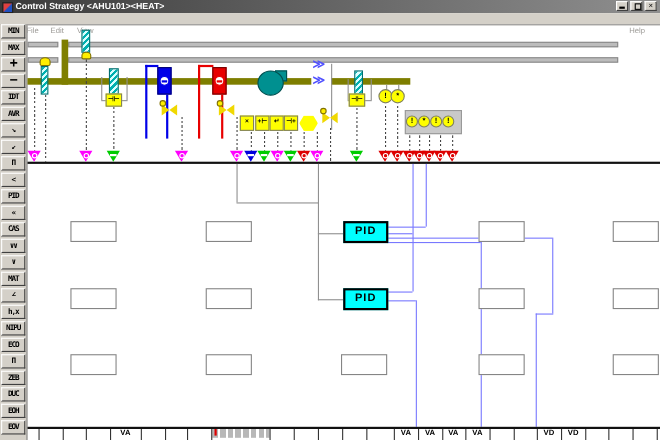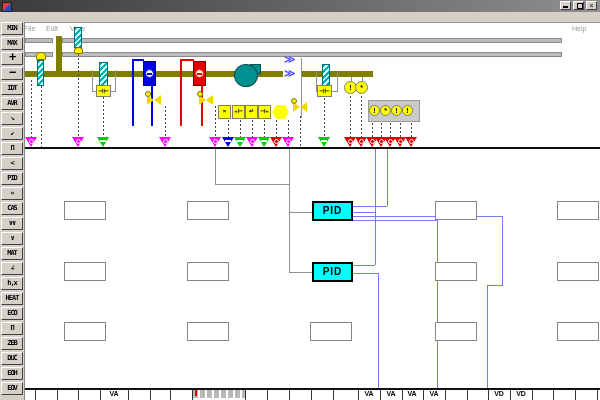--- a/index.html
+++ b/index.html
@@ -56,20 +56,21 @@
   .rail{background:#111}
   .divline{width:1px;background:#333;top:390px;height:10px}
   .blabel{top:390px;font-size:7px;font-weight:bold;color:#000;transform:translateX(-50%)}
   .panel{background:#c9c9c9;border:1px solid #999;box-sizing:border-box}
 </style>
 </head>
 <body>
 
 <div class="abs" id="titlebar">
   <div class="abs" id="appicon"></div>
+  <div class="abs" id="title">Control Strategy &lt;AHU101&gt;&lt;HEAT&gt;</div>
   <div class="abs winbtn" id="btn-min">
       <b></b>
     </div>
   <div class="abs winbtn" id="btn-restore">
       <b></b>
     </div>
   <div class="abs winbtn" id="btn-close">×</div>
 </div>
 
 <div class="abs" id="menubar">
@@ -93,21 +94,21 @@
     <div class="tbtn">Π</div>
     <div class="tbtn">&lt;</div>
     <div class="tbtn">PID</div>
     <div class="tbtn">«</div>
     <div class="tbtn">CAS</div>
     <div class="tbtn">∨∨</div>
     <div class="tbtn">∨</div>
     <div class="tbtn">MAT</div>
     <div class="tbtn">∠</div>
     <div class="tbtn">h,x</div>
-    <div class="tbtn">HEAT</div>
+    <div class="tbtn">NIPU</div>
     <div class="tbtn">ECO</div>
     <div class="tbtn">П</div>
     <div class="tbtn">ZEB</div>
     <div class="tbtn">DUC</div>
     <div class="tbtn">EOH</div>
     <div class="tbtn">EOV</div>
   </div>
 
 <div class="abs" id="canvas" style="left:0;top:22px;width:600px;height:378px">
 

